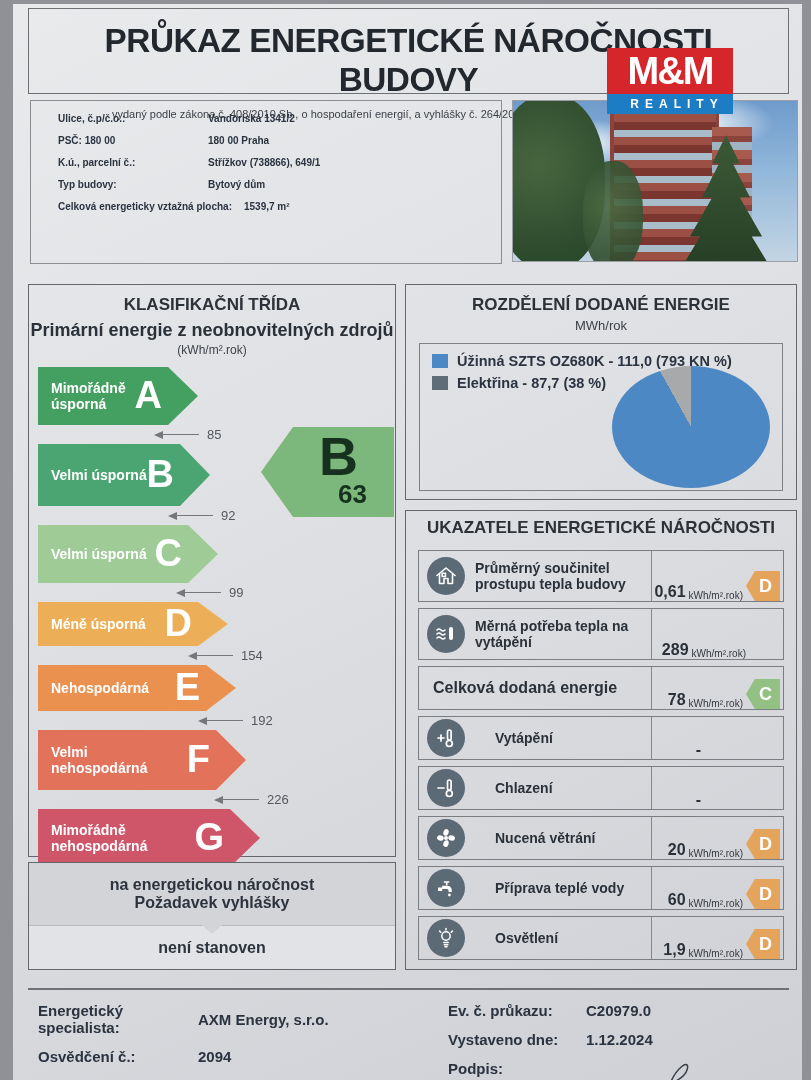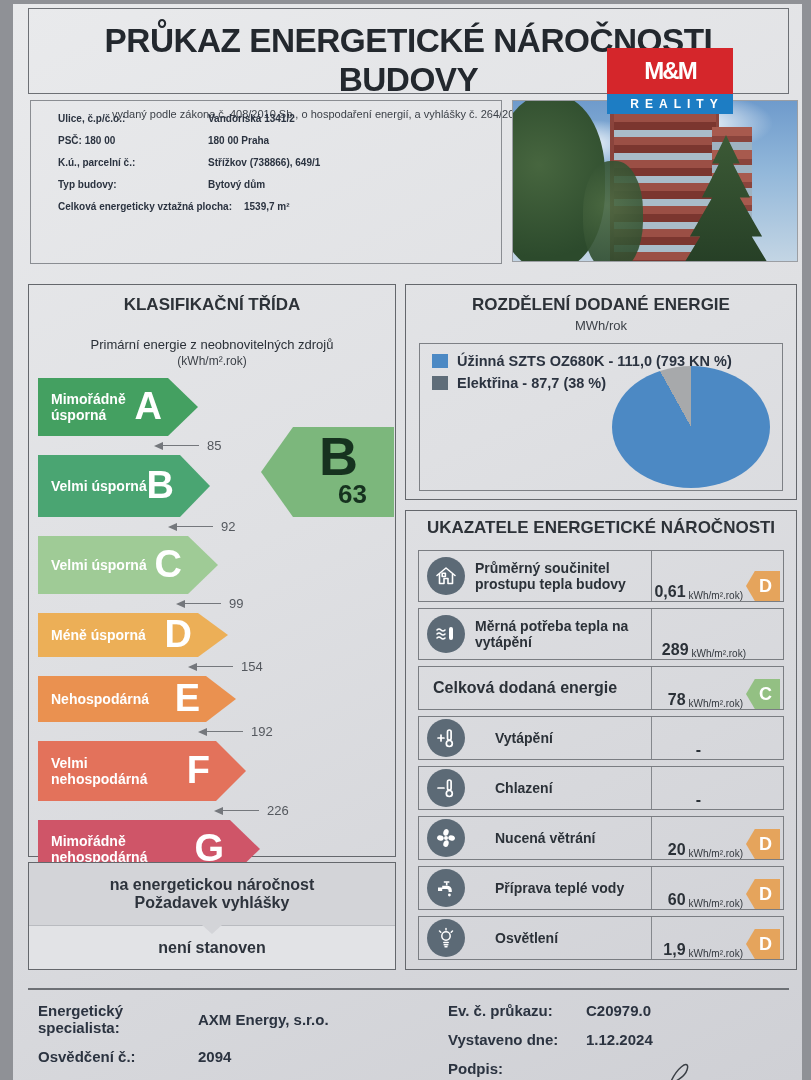--- a/index.html
+++ b/index.html
@@ -23,21 +23,21 @@
     letter-spacing:-0.5px;color:#23282e;transform:scaleX(0.98);
   }
   .header-subtitle{
     margin-top:9px;text-align:center;font-size:11px;color:#3c4148;
   }
   .logo{
     position:absolute;left:594px;top:44px;width:126px;z-index:5;
   }
   .logo-top{
     background:#d5262b;color:#fff;height:46px;display:flex;align-items:center;
-    justify-content:center;font-size:24px;font-weight:800;letter-spacing:-2px;
+    justify-content:center;font-size:38px;font-weight:800;letter-spacing:-2px;
   }
   .logo-bottom{
     background:#1d7dc4;color:#fff;height:20px;display:flex;align-items:center;
     justify-content:center;font-size:12px;font-weight:700;letter-spacing:6px;
     padding-left:14px;
   }
   
   .info-box{
     position:absolute;left:17px;top:96px;width:472px;height:164px;
     border:1px solid #8a8d92;padding:12px 0 0 27px;box-sizing:border-box;
@@ -77,21 +77,21 @@
   .conifer{
     position:absolute;right:28px;top:34px;width:86px;height:130px;
     clip-path:polygon(50% 0,66% 22%,58% 22%,78% 48%,66% 48%,92% 78%,80% 78%,100% 100%,0 100%,20% 78%,8% 78%,34% 48%,22% 48%,42% 22%,34% 22%);
     background:linear-gradient(180deg,#3c5a36,#263f26);
   }
   
   .panel{position:absolute;border:1px solid #64676c;box-sizing:border-box;}
   .panel-title{text-align:center;font-size:17px;font-weight:700;color:#2d3238;}
   
   .class-panel{left:15px;top:280px;width:368px;height:573px;padding-top:10px;}
-  .class-sub{text-align:center;font-size:13px;font-weight:400;margin-top:22px;}
+  .class-sub{text-align:center;font-size:18px;font-weight:700;margin-top:5px;}
   .class-unit{text-align:center;font-size:12px;margin-top:2px;color:#3c4148;}
   .arrows{margin-top:10px;padding-left:9px;}
   .arrow{
     position:relative;display:flex;align-items:center;color:#fff;
     clip-path:polygon(0 0,calc(100% - 30px) 0,100% 50%,calc(100% - 30px) 100%,0 100%);
   }
   .arrow-label{font-size:14px;font-weight:600;line-height:1.15;padding-left:13px;width:102px;}
   .arrow-letter{
     position:absolute;right:36px;top:50%;transform:translateY(-52%);
     font-size:38px;font-weight:700;

